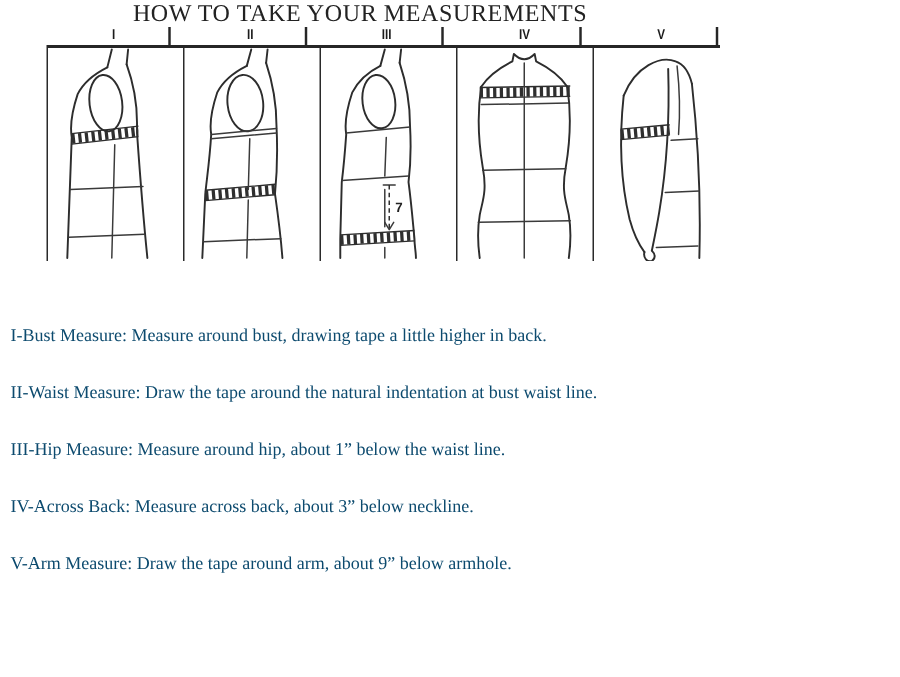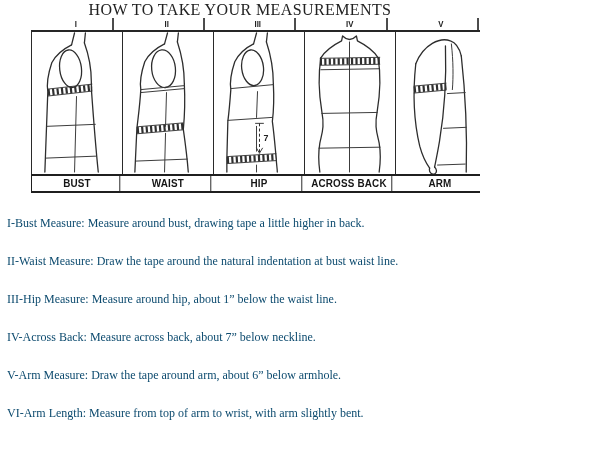--- a/index.html
+++ b/index.html
@@ -157,33 +157,24 @@
           <path class="tape-line" d="M64,14 C67,40 68,64 67,86 C60,98 44,110 30,122"></path>
           <path class="ln2" d="M26,62 L54,60"></path>
           <path class="ln2" d="M40,138 L72,136"></path>
           <path class="ln2" d="M58,118 L57,141"></path>
           <path class="ln2" d="M12,140 L14,143"></path>
         </svg>
       </div>
 
     </div>
 
-    <div class="labels">
-      <div class="label-cell">BUST</div>
-      <div class="label-cell">WAIST</div>
-      <div class="label-cell">HIP</div>
-      <div class="label-cell">ACROSS BACK</div>
-      <div class="label-cell">ARM</div>
-      <div class="label-cell">ARM LENGTH</div>
-    </div>
 
   </div>
 
   <div class="instructions">
     <p>I-Bust Measure: Measure around bust, drawing tape a little higher in back.</p>
     <p>II-Waist Measure: Draw the tape around the natural indentation at bust waist line.</p>
     <p>III-Hip Measure: Measure around hip, about 1” below the waist line.</p>
-    <p>IV-Across Back: Measure across back, about 7” below neckline.</p>
-    <p>V-Arm Measure: Draw the tape around arm, about 6” below armhole.</p>
-    <p>VI-Arm Length: Measure from top of arm to wrist, with arm slightly bent.</p>
+    <p>IV-Across Back: Measure across back, about 3” below neckline.</p>
+    <p>V-Arm Measure: Draw the tape around arm, about 9” below armhole.</p>
   </div>
 
 </div>
 
 </body></html>

